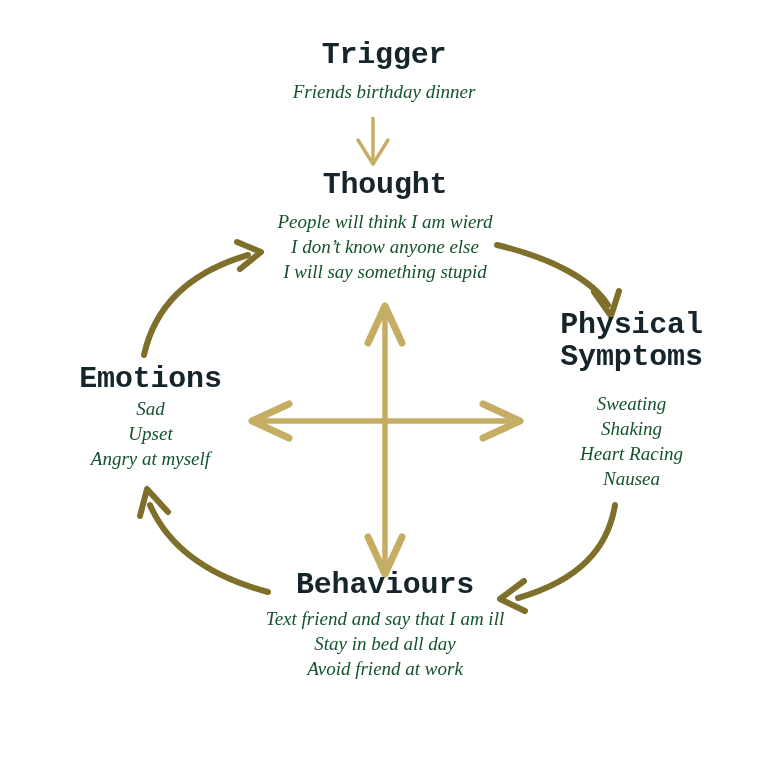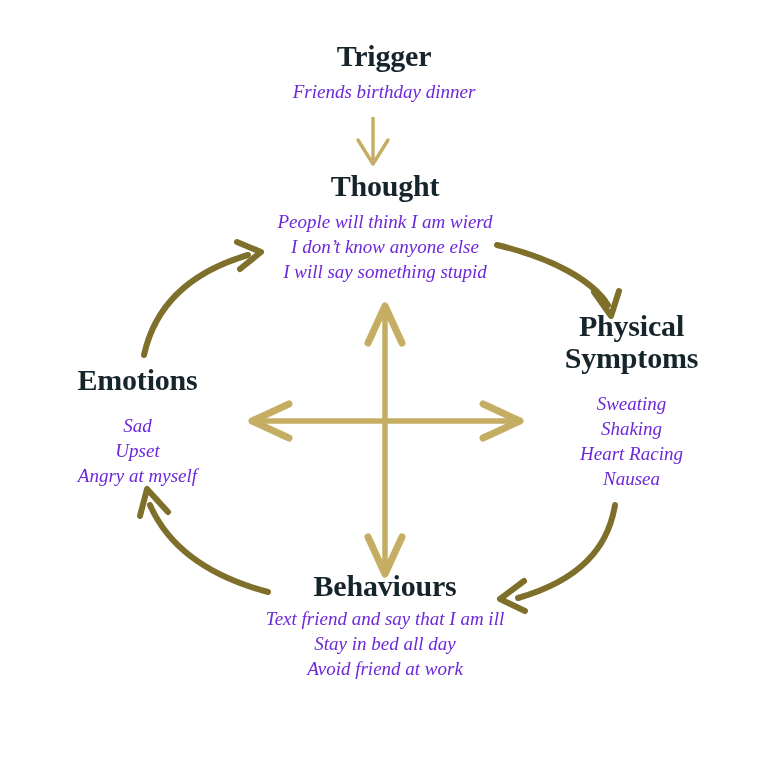--- a/index.html
+++ b/index.html
@@ -21,54 +21,54 @@
     top: 0;
     width: 768px;
     height: 768px;
     pointer-events: none;
   }
   .node {
     position: absolute;
     text-align: center;
   }
   .node-title {
-    font-family: Liberation Serif, serif;
+    font-family: Liberation Mono, monospace;
     font-weight: bold;
     font-size: 30px;
     line-height: 1.06;
     color: #16252b;
     letter-spacing: -0.2px;
     white-space: pre-line;
     margin: 0;
   }
   .node-lines {
     font-family: "Liberation Serif", "DejaVu Serif", serif;
     font-style: italic;
     font-size: 19px;
     line-height: 1.32;
-    color: #6d28d9;
+    color: #14532d;
     margin: 0;
     white-space: pre-line;
   }
 
   
   #node-trigger   { left: 234px; top: 40px;  width: 300px; }
   #node-trigger .node-lines { margin-top: 7px; }
 
   #node-thought   { left: 215px; top: 170px; width: 340px; }
   #node-thought .node-lines { margin-top: 7px; }
 
   #node-physical  { left: 524px; top: 310px; width: 215px; }
   #node-physical .node-lines { margin-top: 17px; }
 
   #node-behaviours{ left: 226px; top: 570px; width: 318px; text-align: center; }
   #node-behaviours .node-lines { margin-top: 4px; }
 
-  #node-emotions  { left: 30px;  top: 364px; width: 215px; }
-  #node-emotions .node-lines { margin-top: 17px; }
+  #node-emotions  { left: 43px;  top: 364px; width: 215px; }
+  #node-emotions .node-lines { }
 </style>
 </head>
 <body>
 
 <div id="canvas">
 
   <svg id="arrows-svg" viewBox="0 0 768 768">
 
     <g>
       <line x1="373" y1="117" x2="373" y2="160" stroke="#c5ae63" stroke-width="3.4" stroke-linecap="butt"></line>

